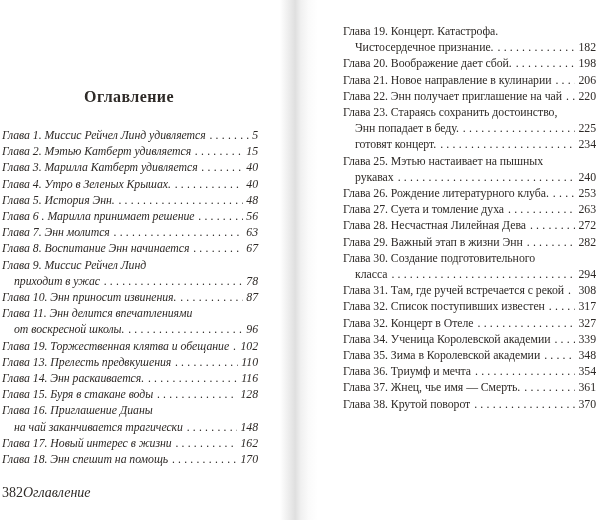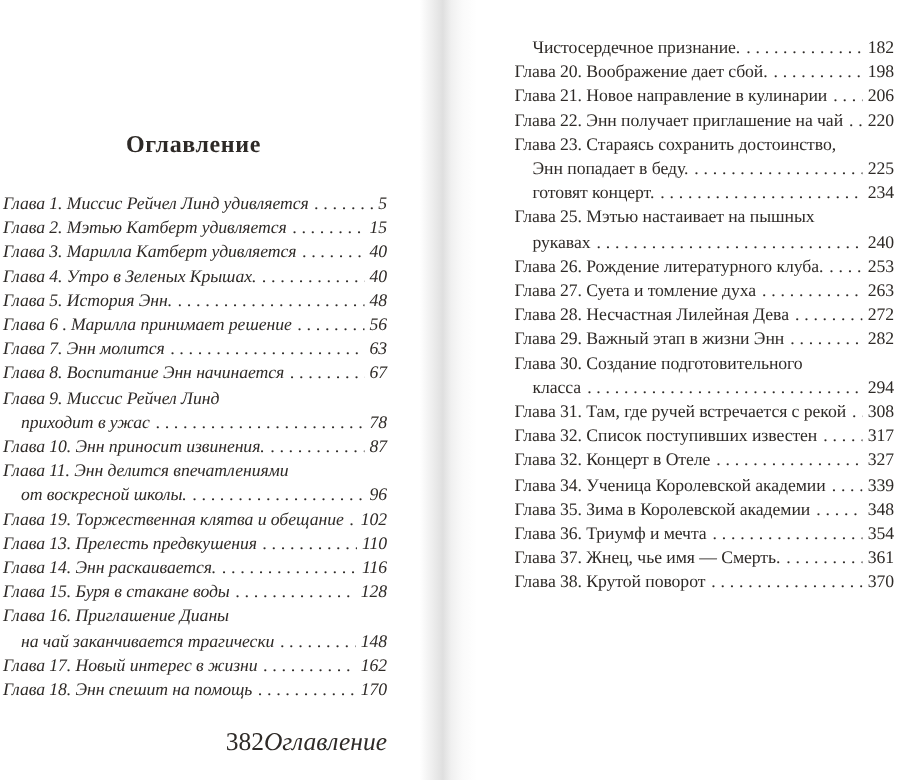--- a/index.html
+++ b/index.html
@@ -40,22 +40,22 @@
     margin:0 3px 0 4px;
   }
   .row .dots::after {
     content:"................................................................................";
     letter-spacing:3.2px;
   }
   .row .pageno { flex:0 0 auto; white-space:nowrap;text-align:right; }
 
   .footer {
     position:absolute; left:2px; top:485px; width:256px;
-    display:flex; justify-content:flex-end; align-items:baseline;
-    font-size:17px;
+    display:flex; justify-content:flex-start; align-items:baseline;
+    font-size:14px;
   }
   .footer .running { font-style:italic; }
 </style>
 </head>
 <body>
 
 <div class="spread">
 
   <div class="gutter"></div>
 
@@ -228,20 +228,21 @@
 
     <div class="footer">
       <span class="folio">382</span>
       <span class="running">Оглавление</span>
     </div>
   </div>
 
   <div>
     <div class="col col-right">
   <div class="entry">
+    <div class="pre-line">Глава 19. Концерт. Катастрофа.</div>
     <div class="row">
       <span class="label indent">Чистосердечное признание.</span>
       <span class="dots"></span>
       <span class="pageno">182</span>
     </div>
   </div>
 
   <div class="entry">
 
     <div class="row">

